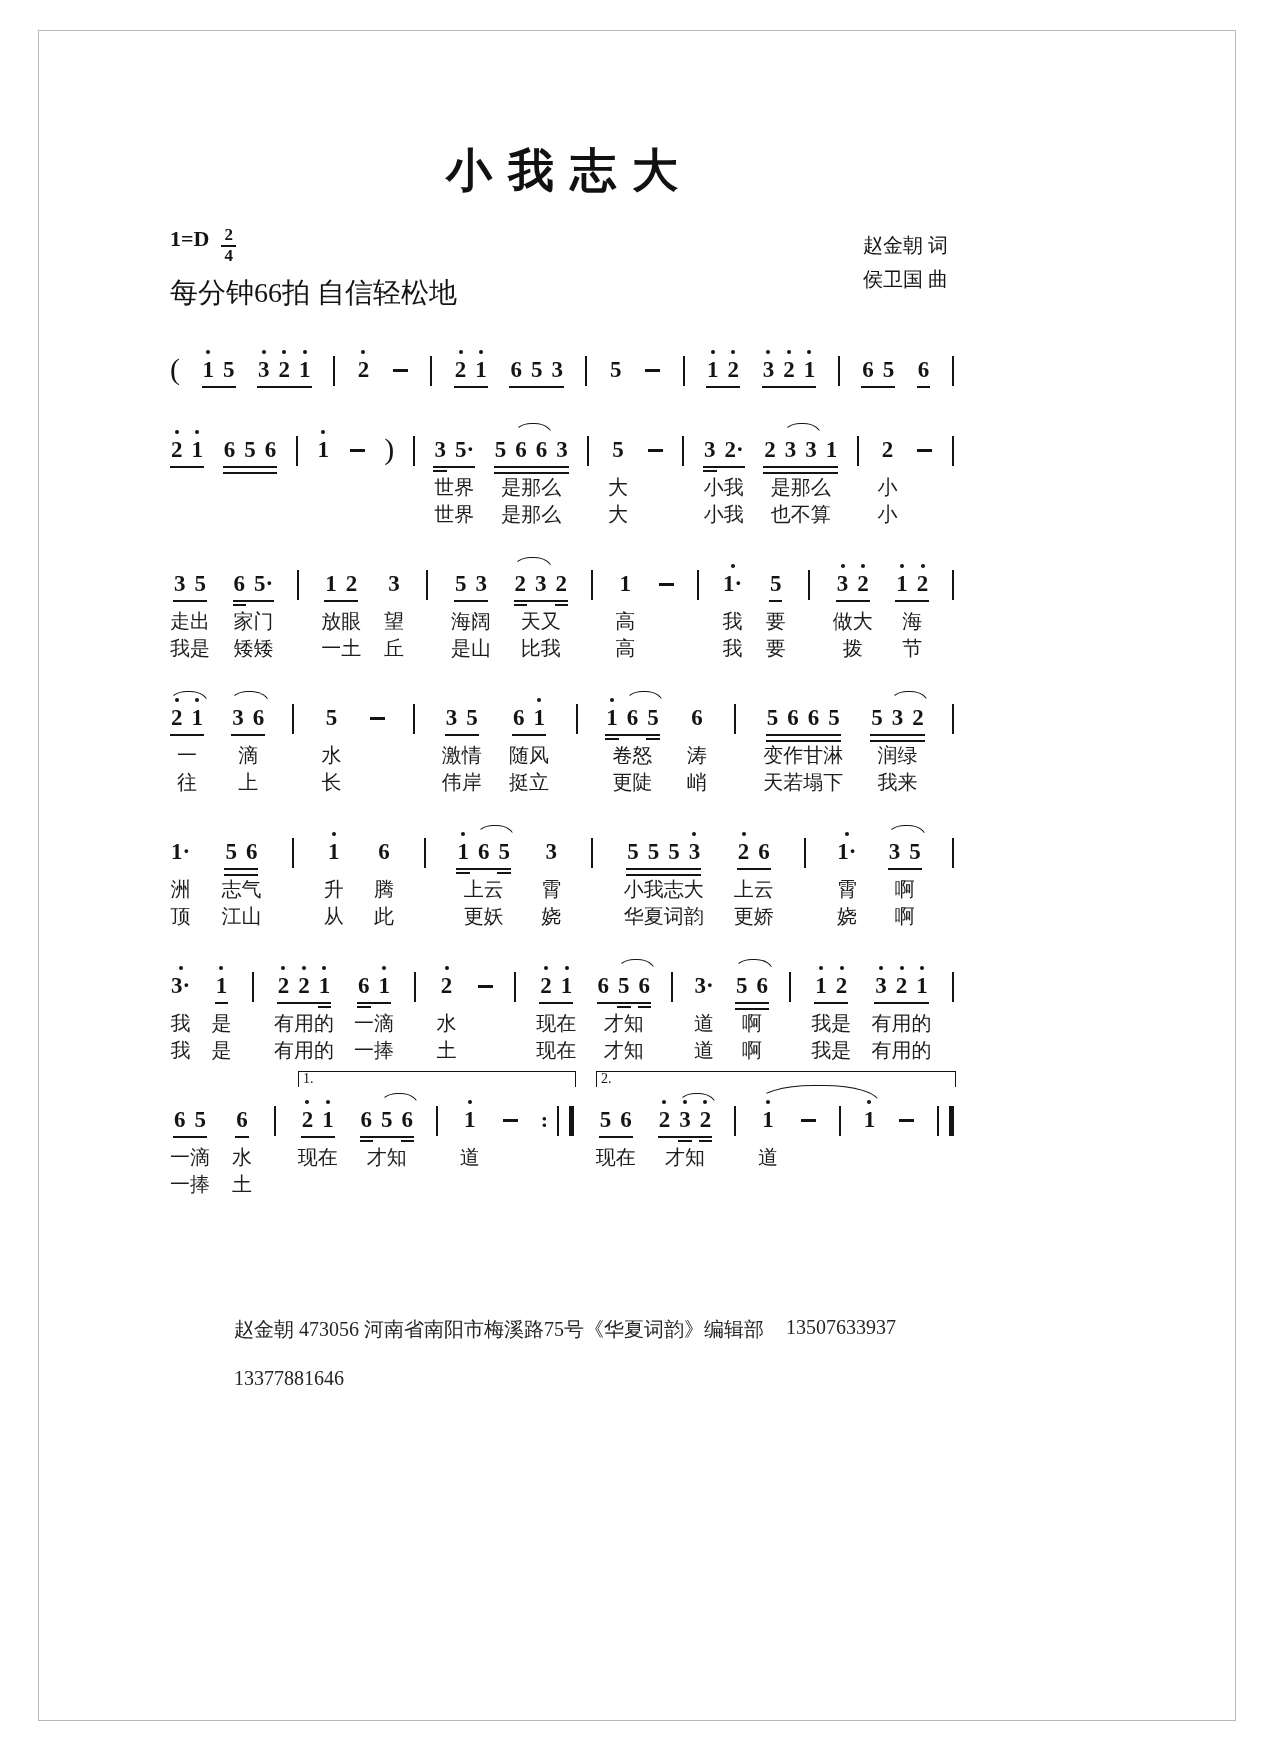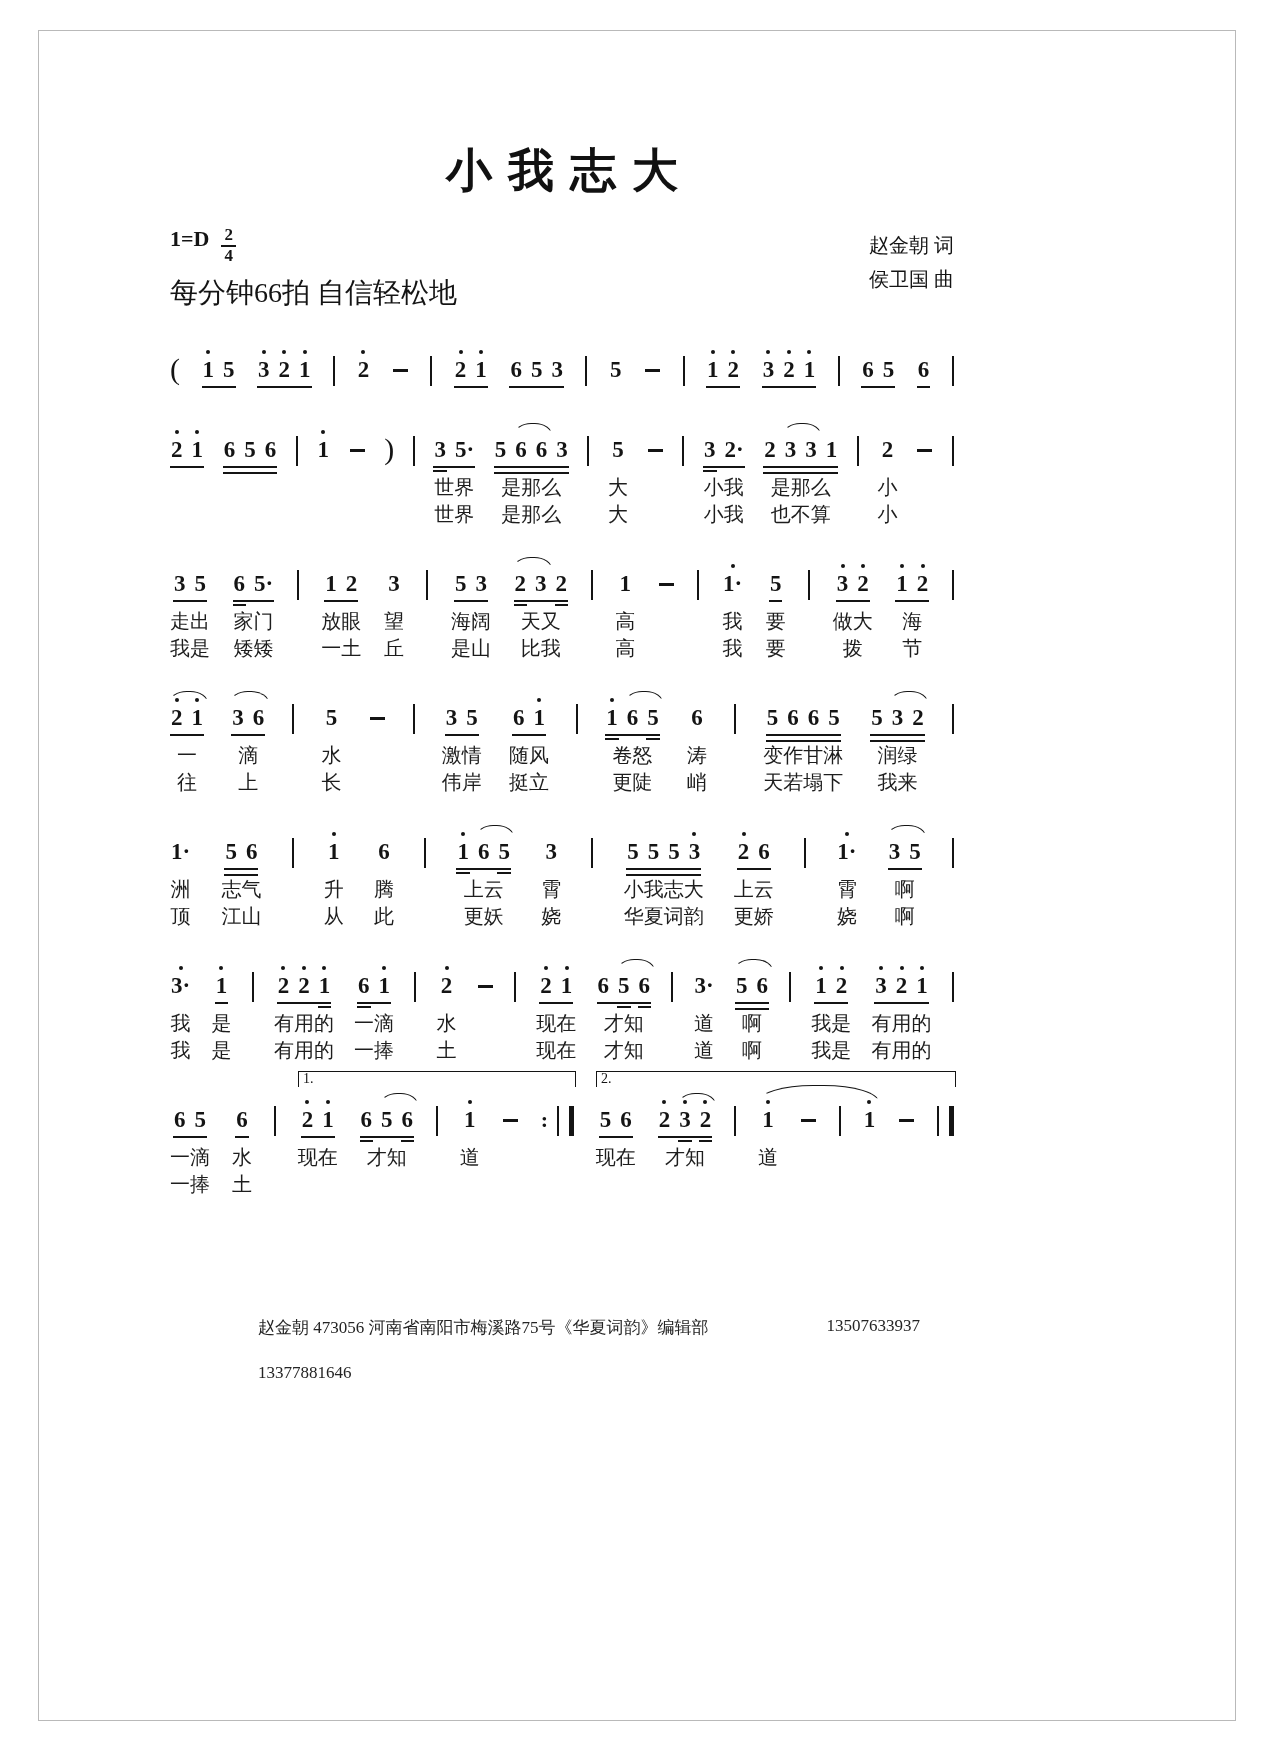--- a/index.html
+++ b/index.html
@@ -14,21 +14,21 @@
 
   .title { margin-top:140px; text-align:center; font-size:46px; font-weight:700;
            letter-spacing:16px; padding-left:16px; color:#111; }
 
   .meta { display:flex; justify-content:space-between; margin-top:24px; margin-bottom:36px; }
   .keyrow { display:flex; gap:12px; font-size:22px; font-weight:700; }
   .ts { display:inline-flex; flex-direction:column; align-items:center;
         font-size:17px; font-weight:700; line-height:1.1; }
   .ts .den { border-top:2px solid #141414; padding:0 3px; }
   .tempo { font-size:28px; margin-top:9px; font-weight:400; }
-  .credits { text-align:center; font-size:20px; line-height:1.7; margin-top:2px; }
+  .credits { text-align:center; font-size:20px; line-height:1.7; margin-right:6px; margin-top:2px; }
 
   
   .system { margin-bottom:34px; }
   .system.has-volta .cols { margin-top:32px; }
   .cols { display:flex; justify-content:space-between; align-items:flex-start; position:relative; }
   .col { display:flex; flex-direction:column; align-items:center; }
 
   .notes { display:flex; gap:7px; position:relative; height:46px; }
   .note { display:flex; flex-direction:column; align-items:center; }
   .hidot { height:8px; display:flex; align-items:center; justify-content:center; }
@@ -56,21 +56,21 @@
   .col .ly:nth-of-type(1) { margin-top:10px; }
 
   .slur { position:absolute; top:-5px; height:10px; border:1.7px solid transparent;
           border-top-color:#141414; border-radius:50% 50% 0 0 / 110% 110% 0 0; }
   .xarc { top:-13px; height:15px; }
   .volta { position:absolute; top:-27px; height:15px; border:1.6px solid #141414;
            border-bottom:none; }
   .vlabel { font-size:14px; margin-left:4px; color:#141414; display:inline-block;
             line-height:14px; vertical-align:top; }
 
-  .footer { margin:118px 0 0 88px; width:662px; font-size:17px; color:#242424; }
+  .footer { margin:118px 0 0 64px; width:662px; font-size:20px; color:#242424; }
   .frow { display:flex; justify-content:space-between; margin-bottom:24px; }
 </style>
 </head>
 <body>
 
 <div class="frame"></div>
 
 <div class="content">
   <div class="title">小我志大</div>
 

